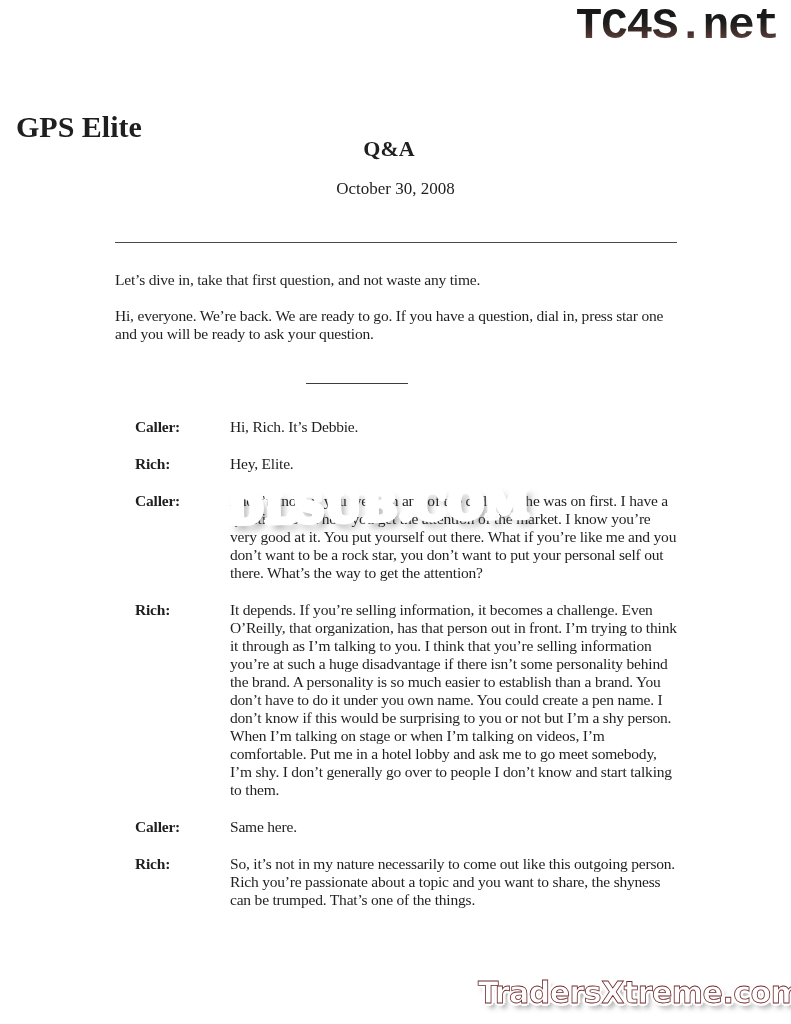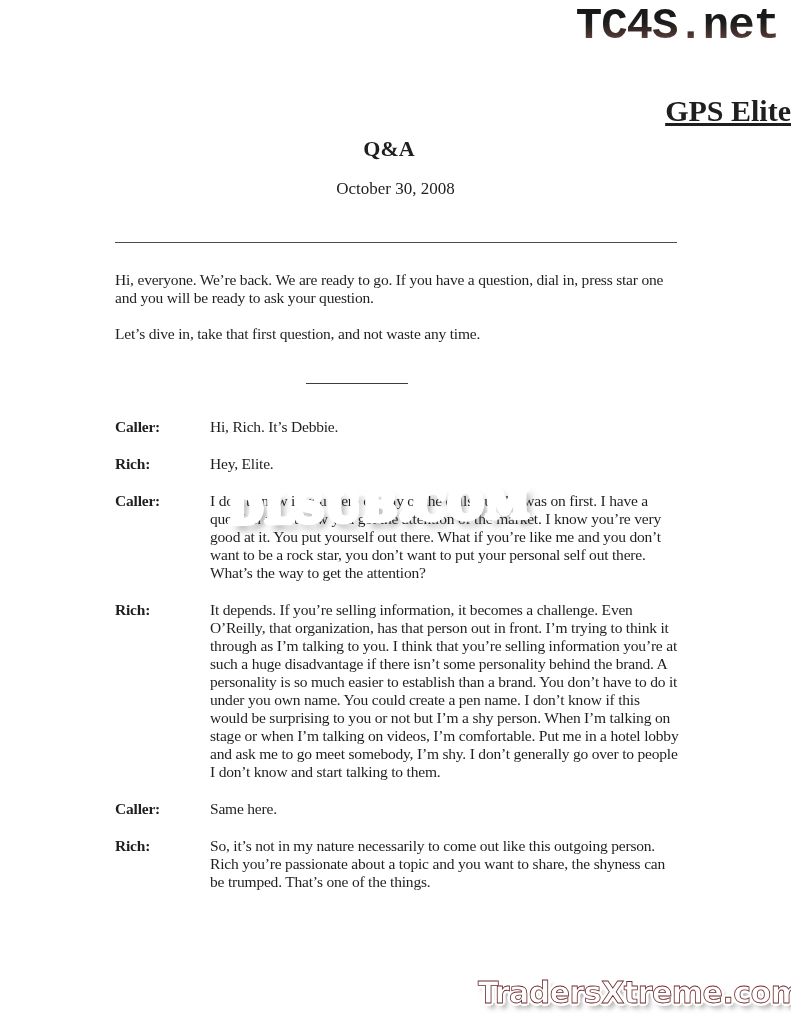--- a/index.html
+++ b/index.html
@@ -26,25 +26,24 @@
     background: linear-gradient(180deg, #151515 0%, #1d1d1d 42%, #4a342f 70%, #9b7066 100%);
     -webkit-background-clip: text;
     background-clip: text;
     -webkit-text-fill-color: transparent;
   }
 
   
   .doc-title {
     position: absolute;
     top: 94px; left: 0; right: 0;
-    text-align: right;
+    text-align: left;
     font-size: 30px;
     font-weight: bold;
-    margin: 0;
-    text-decoration: underline;
+    margin: 16px;
   }
   .doc-subtitle {
     position: absolute;
     top: 136px; left: 0; right: 13px;
     text-align: center;
     font-size: 22px;
     font-weight: bold;
     margin: 0;
   }
   .doc-date {
@@ -82,21 +81,21 @@
 
   
   .dialogue {
     position: absolute;
     top: 418px; left: 115px;
     width: 565px;
     font-size: 15.5px;
     line-height: 18px;
     letter-spacing: -0.2px;
   }
-  .entry { display: flex; margin-bottom: 19px; }
+  .entry { display: flex; margin-bottom: 19px; margin-left: 20px; }
   .speaker { width: 95px; flex: 0 0 95px; font-weight: bold; }
   .speech  { flex: 1; max-width: 470px; }
 
   
   .dlsub-watermark {
     position: absolute;
     top: 486px; left: 228px;
     transform: rotate(-1.2deg);
     font-family: "DejaVu Serif", serif;
     font-weight: bold;
@@ -140,22 +139,22 @@
 
   <div class="tc4s-logo">TC4S.net</div>
 
   <h1 class="doc-title">GPS Elite</h1>
   <h2 class="doc-subtitle">Q&amp;A</h2>
   <div class="doc-date">October 30, 2008</div>
 
   <div class="top-rule"></div>
 
   <div class="intro">
+    <p>Let’s dive in, take that first question, and not waste any time.</p>
     <p>Hi, everyone. We’re back. We are ready to go. If you have a question, dial in, press star one and you will be ready to ask your question.</p>
-    <p>Let’s dive in, take that first question, and not waste any time.</p>
   </div>
 
   <div class="section-divider"></div>
 
   <div class="dialogue">
     <div class="entry">
       <div class="speaker">Caller:</div>
       <div class="speech">Hi, Rich. It’s Debbie.</div>
     </div>
     <div class="entry">

